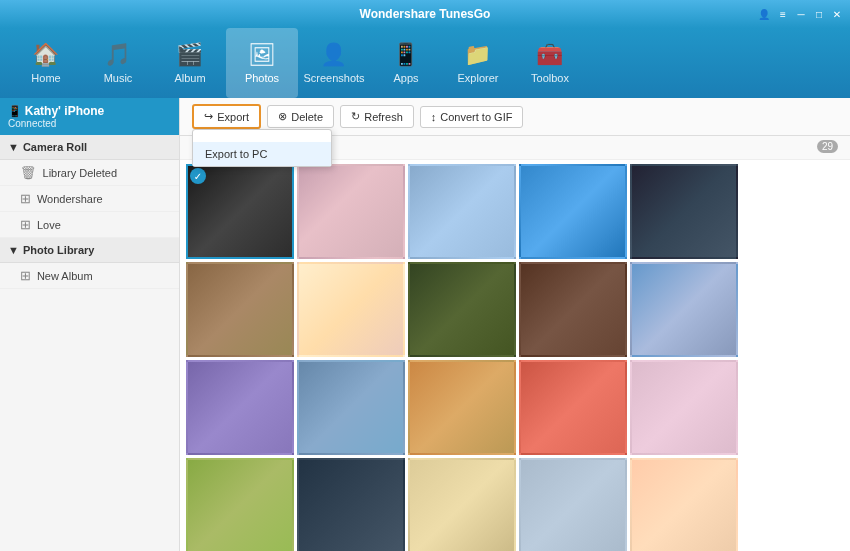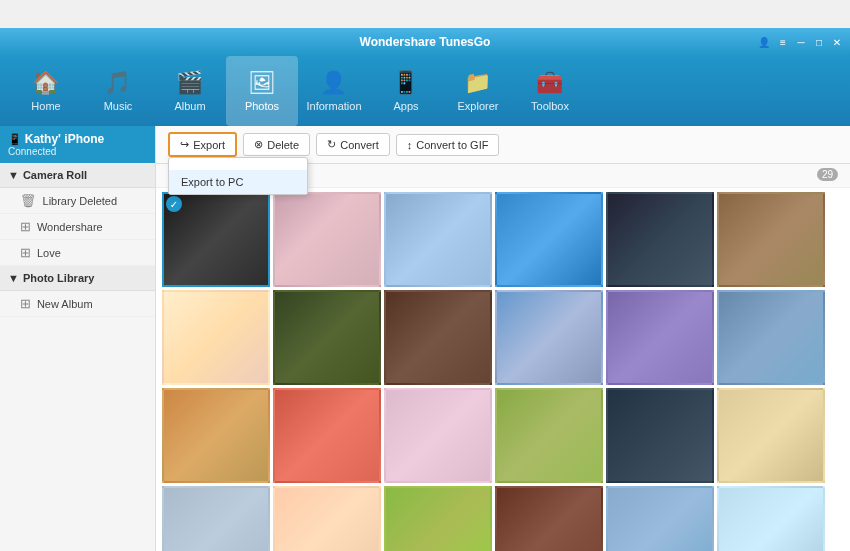--- a/index.html
+++ b/index.html
@@ -8,21 +8,20 @@
     
     .title-bar {
       height: 28px;
       background: linear-gradient(to bottom, #4ab4e6, #2196c8);
       display: flex;
       align-items: center;
       justify-content: center;
       position: relative;
       color: white;
       font-size: 12px;
-      margin-top: 28px;
     }
     .title-bar-title { font-weight: 600; }
     .title-bar-controls {
       position: absolute;
       right: 6px;
       display: flex;
       gap: 4px;
       align-items: center;
     }
     .title-btn {
@@ -59,21 +58,21 @@
     .nav-icon { font-size: 22px; }
 
     
     .main-layout {
       display: flex;
       height: calc(551px - 28px - 70px);
     }
 
     
     .sidebar {
-      width: 156px;
+      width: 180px;
       background: #f5f5f5;
       border-right: 1px solid #ddd;
       overflow-y: auto;
       flex-shrink: 0;
     }
     .device-header {
       background: #2196c8;
       color: white;
       padding: 6px 8px;
       font-size: 11px;
@@ -292,21 +291,21 @@
   <div class="nav-item">
     <span class="nav-icon">🎬</span>
     <span>Album</span>
   </div>
   <div class="nav-item active">
     <span class="nav-icon">🖼</span>
     <span>Photos</span>
   </div>
   <div class="nav-item">
     <span class="nav-icon">👤</span>
-    <span>Information</span>
+    <span>Screenshots</span>
   </div>
   <div class="nav-item">
     <span class="nav-icon">📱</span>
     <span>Apps</span>
   </div>
   <div class="nav-item">
     <span class="nav-icon">📁</span>
     <span>Explorer</span>
   </div>
   <div class="nav-item">
@@ -367,21 +366,21 @@
         </div>
       </div>
 
       <button class="toolbar-btn">
         <span>⊗</span>
         <span>Delete</span>
       </button>
 
       <button class="toolbar-btn">
         <span>↻</span>
-        <span>Convert</span>
+        <span>Refresh</span>
       </button>
 
       <button class="toolbar-btn">
         <span>↕</span>
         <span>Convert to GIF</span>
       </button>
     </div>
 
     <div class="date-bar date-row">
       <div>

